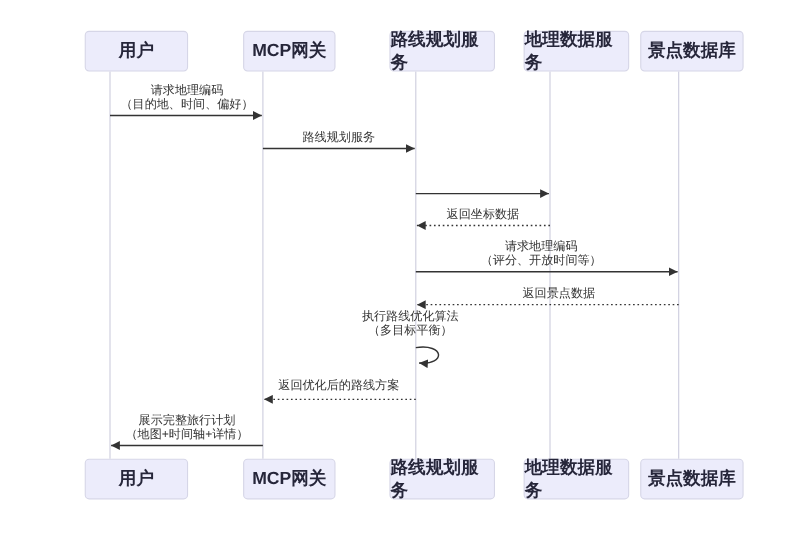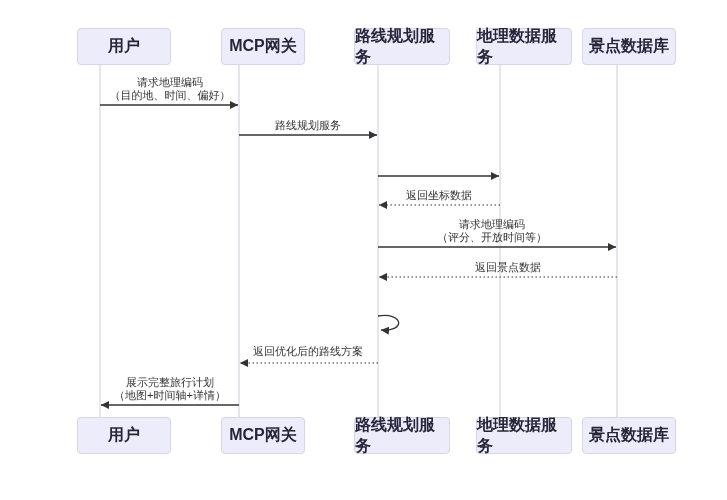--- a/index.html
+++ b/index.html
@@ -119,20 +119,24 @@
   <div class="msg" style="left:439px; top:189px;">
     <div>返回坐标数据</div>
   </div>
   <div class="msg" style="left:492px; top:218px;">
     <div>请求地理编码</div>
     <div>（评分、开放时间等）</div>
   </div>
   <div class="msg" style="left:508px; top:261px;">
     <div>返回景点数据</div>
   </div>
+  <div class="msg" style="left:373px; top:282px;">
+    <div>执行路线优化算法</div>
+    <div>（多目标平衡）</div>
+  </div>
   <div class="msg" style="left:308px; top:345px;">
     <div>返回优化后的路线方案</div>
   </div>
   <div class="msg" style="left:170px; top:376px;">
     <div>展示完整旅行计划</div>
     <div>（地图+时间轴+详情）</div>
   </div>
 
 </div>
 

